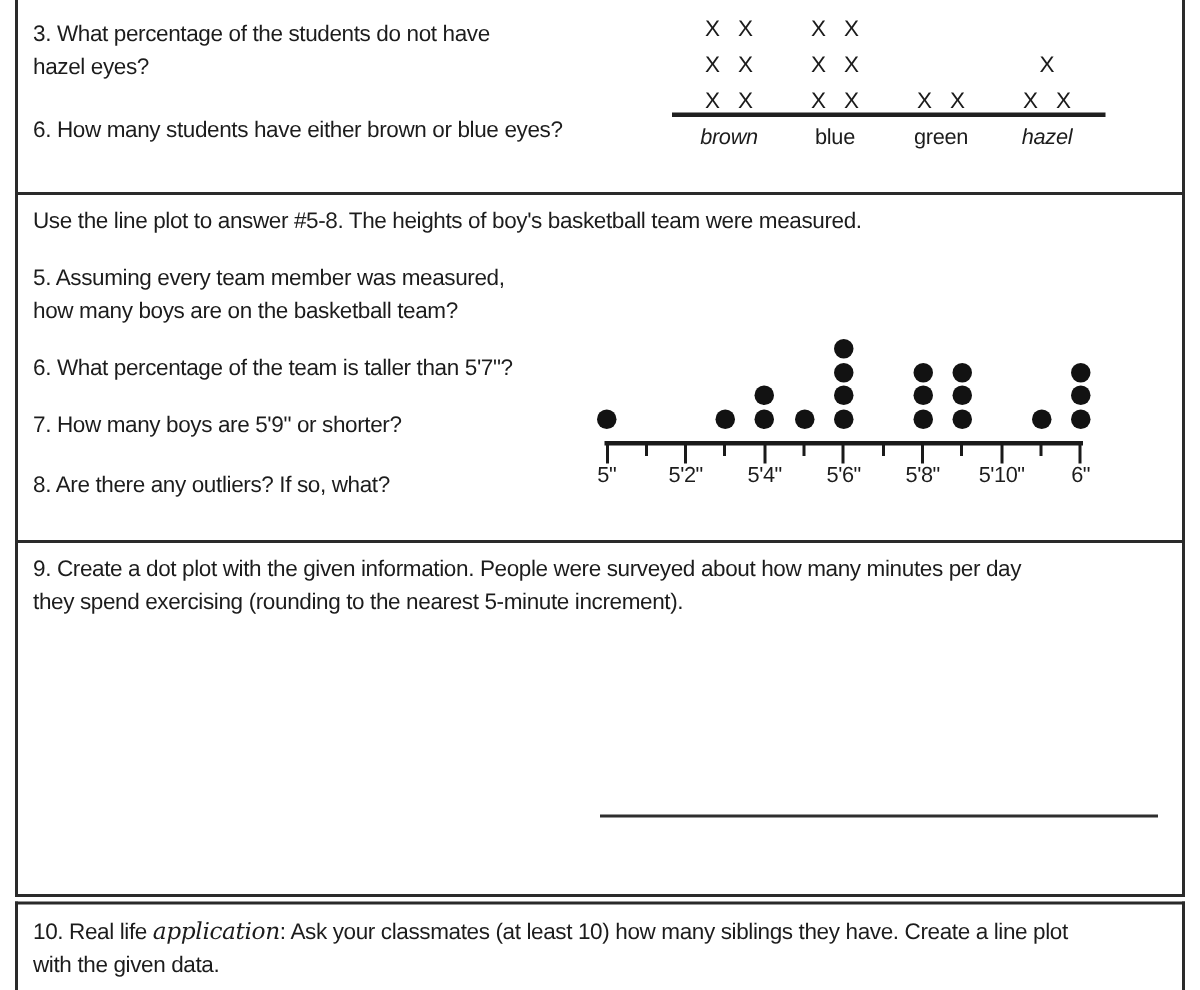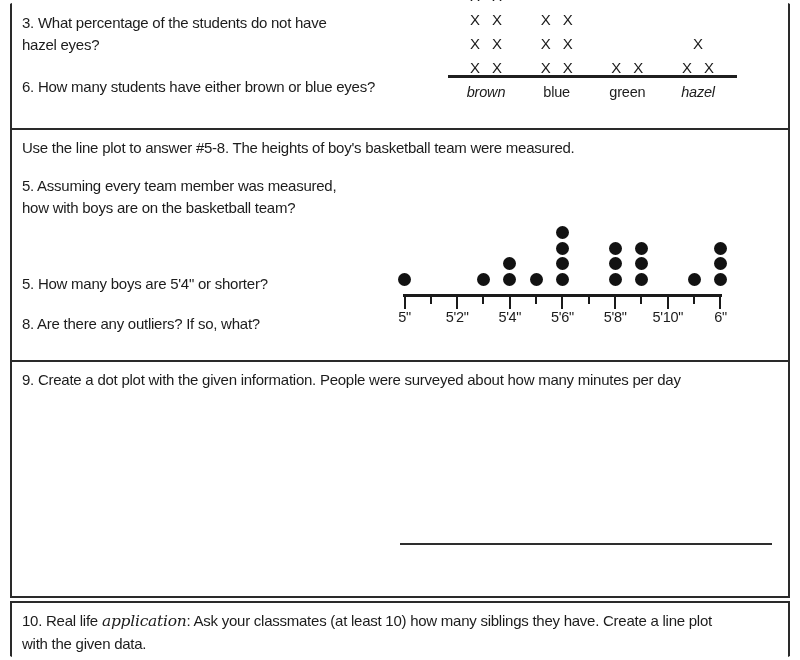--- a/index.html
+++ b/index.html
@@ -3,21 +3,20 @@
 <meta charset="utf-8">
 <style>
   html,body{margin:0;padding:0;background:#ffffff;}
   #page{
     position:relative;
     width:800px;height:660px;
     background:#ffffff;
     font-family:"Liberation Sans","DejaVu Sans",sans-serif;
     color:#1c1c1c;
     overflow:hidden;
-    border-radius:23px;
   }
   .section{position:absolute;left:10px;width:776px;background:#ffffff;}
   #sec-eyes{top:0;height:128px;border-left:2px solid #2a2a2a;border-right:2px solid #2a2a2a;border-bottom:2px solid #2a2a2a;overflow:hidden;}
   #sec-basketball{top:130px;height:230px;border-left:2px solid #2a2a2a;border-right:2px solid #2a2a2a;border-bottom:2px solid #2a2a2a;}
   #sec-nine{top:362px;height:234px;border-left:2px solid #2a2a2a;border-right:2px solid #2a2a2a;border-bottom:2px solid #2a2a2a;}
   #sec-ten{top:601px;height:60px;border-left:2px solid #2a2a2a;border-right:2px solid #2a2a2a;border-top:2px solid #2a2a2a;}
   .txt{
     position:absolute;
     font-size:15px;line-height:22px;letter-spacing:-0.25px;
     white-space:nowrap;color:#1c1c1c;
@@ -102,23 +101,24 @@
           <div class="cat-label" style="left: 171.34px;">green</div>
           <div class="cat-label" style="left: 242.01px; font-style: italic;">hazel</div>
         </div>
     </div>
   </div>
 
   <div class="section" id="sec-basketball">
     <div class="txt" style="left:10px;top:7px;text-align:right;">Use the line plot to answer #5-8. The heights of boy's basketball team were measured.</div>
     <div class="txt" style="left:10px;top:45px;">
       <div>5. Assuming every team member was measured,</div>
-      <div>how with boys are on the basketball team?</div>
+      <div>how many boys are on the basketball team?</div>
     </div>
-    <div class="txt" style="left:10px;top:143px;">5. How many boys are 5'4" or shorter?</div>
+    <div class="txt" style="left:10px;top:105px;">6. What percentage of the team is taller than 5'7"?</div>
+    <div class="txt" style="left:10px;top:143px;">7. How many boys are 5'9" or shorter?</div>
     <div class="txt" style="left:10px;top:183px;">8. Are there any outliers? If so, what?</div>
 
     <div id="dot-plot">
       <div id="dot-plot-axis"></div>
       <div id="dot-plot-canvas">
           <div class="tick major" style="left: 8.5px;"></div>
           <div class="tick-label" style="left: -17.5px;">5"</div>
           <div class="dot" style="left: 3px; top: 69.5px;"></div>
           <div class="tick minor" style="left: 34.83px;"></div>
           <div class="tick major" style="left: 61.16px;"></div>
@@ -156,20 +156,21 @@
           <div class="dot" style="left: 318.96px; top: 69.5px;"></div>
           <div class="dot" style="left: 318.96px; top: 54px;"></div>
           <div class="dot" style="left: 318.96px; top: 38.5px;"></div>
         </div>
     </div>
   </div>
 
   <div class="section" id="sec-nine">
     <div class="txt" style="left:10px;top:7px;line-height:21.5px;">
       <div>9. Create a dot plot with the given information. People were surveyed about how many minutes per day</div>
+      <div>they spend exercising (rounding to the nearest 5-minute increment).</div>
     </div>
     <div id="answer-line"></div>
   </div>
 
   <div class="section" id="sec-ten">
     <div class="txt" style="left:10px;top:7px;">
       <span>10. Real life </span><span class="script-word">application</span><span>: Ask your classmates (at least 10) how many siblings they have. Create a line plot</span>
     </div>
     <div class="txt" style="left:10px;top:30px;text-align:right;">with the given data.</div>
   </div>

